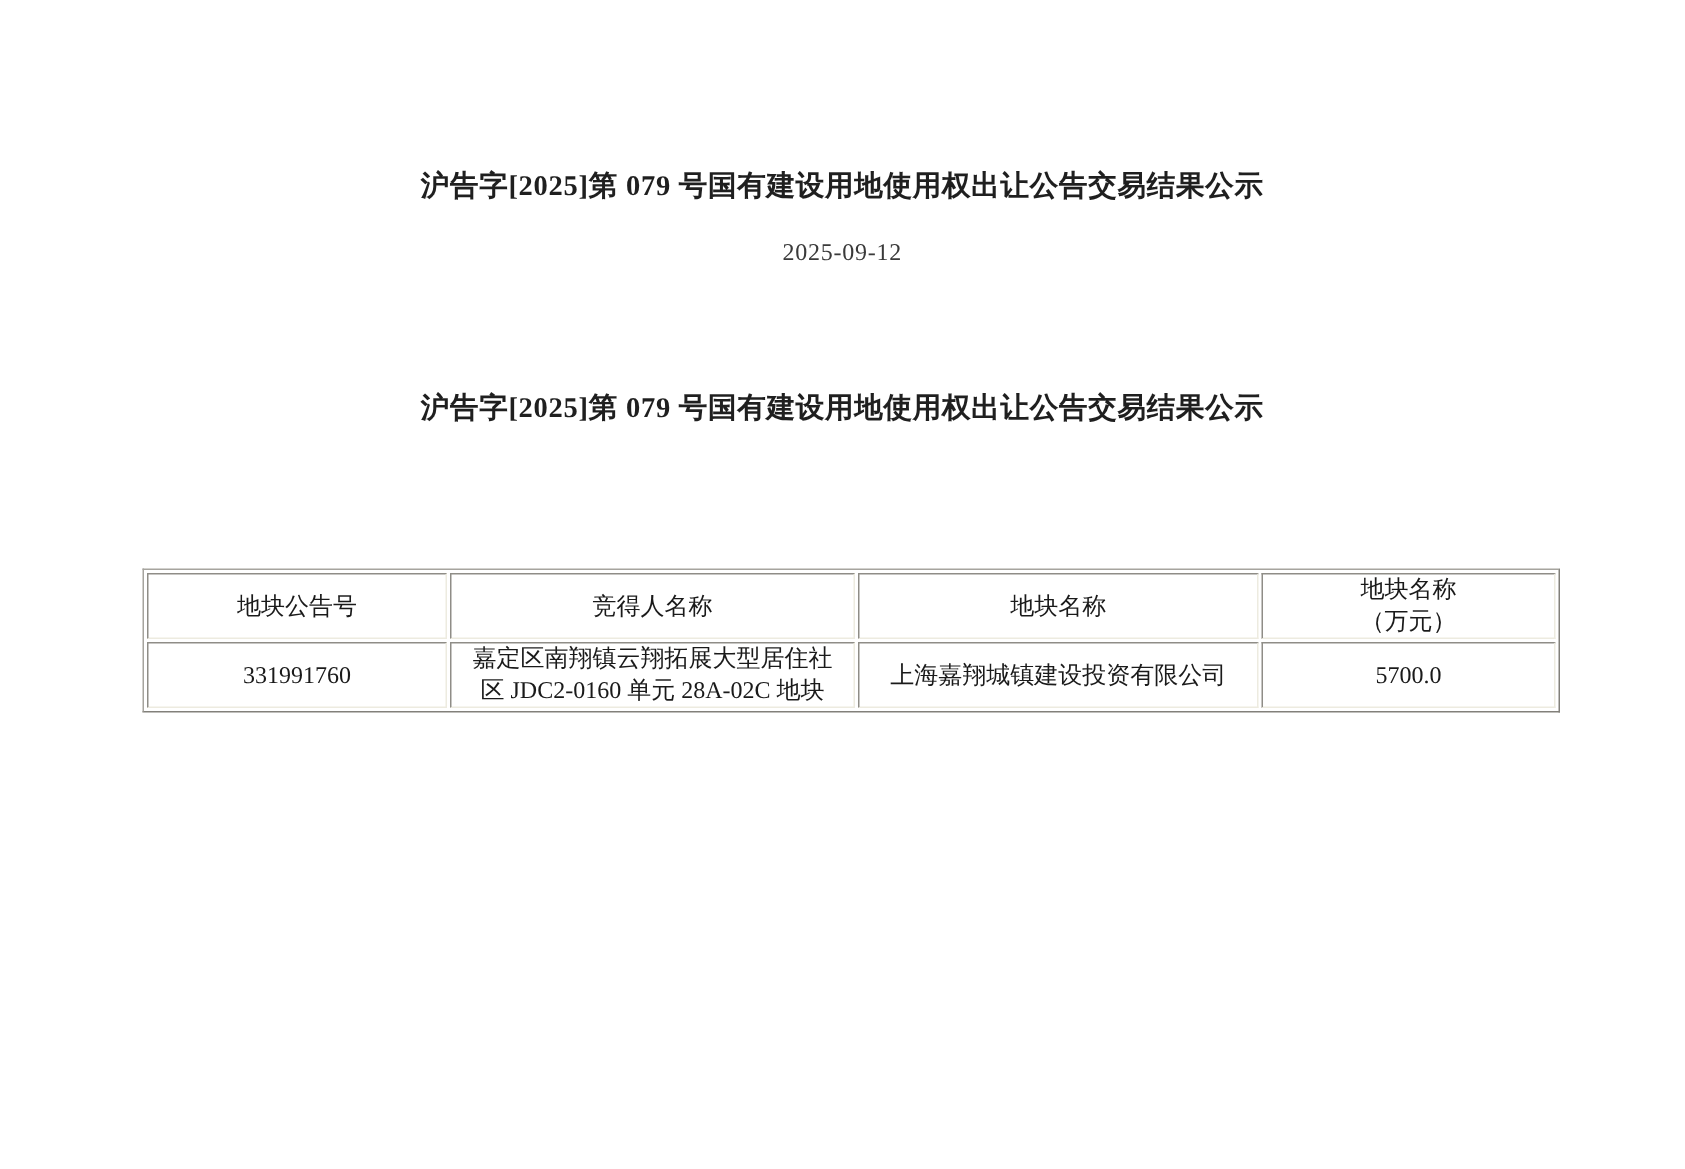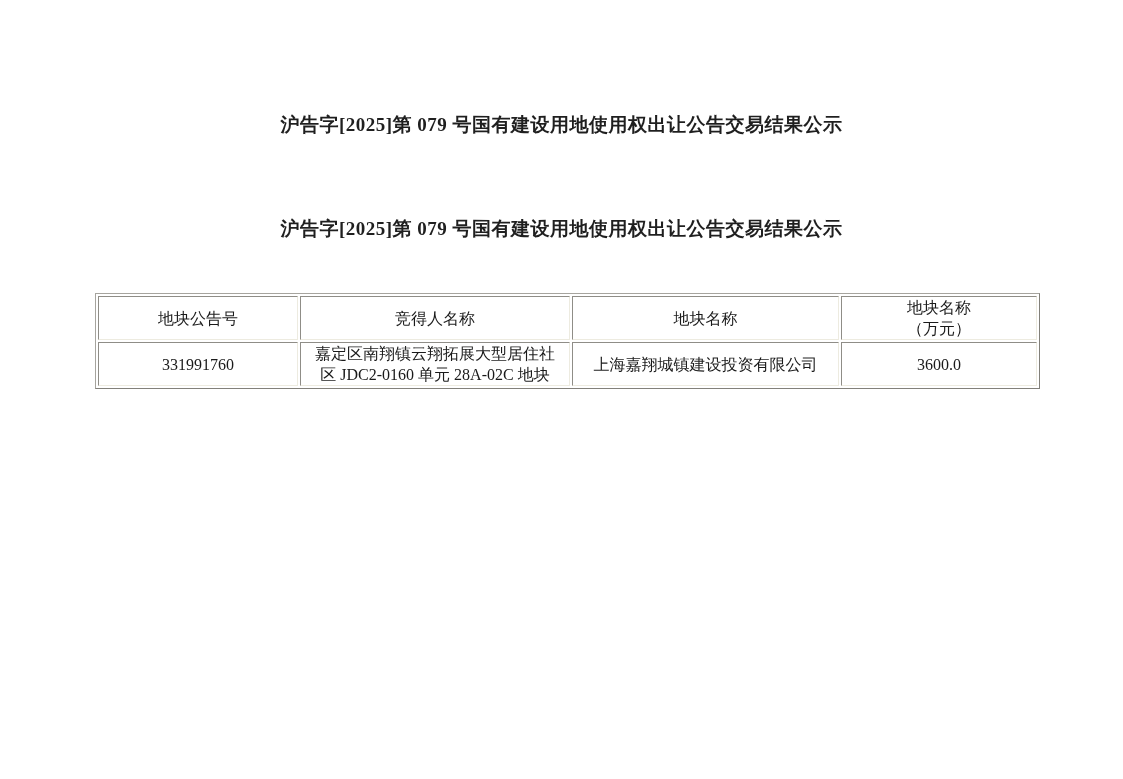--- a/index.html
+++ b/index.html
@@ -39,21 +39,21 @@
   .section-heading {
     margin: 79px 0 0 0;
     font-size: 19px;
     line-height: 25px;
     font-weight: bold;
     text-align: center;
     color: #1f1f1f;
     letter-spacing: 0.5px;
   }
   table.results {
-    margin-top: 52px;
+    margin-top: 94px;
     width: 933px;
     table-layout: fixed;
     border-collapse: separate;
     border-spacing: 2px;
     background: #ffffff;
     
     border: 1px solid;
     border-color: #a6a49e #82807a #82807a #a6a49e;
   }
   table.results th,
@@ -77,20 +77,21 @@
   col.c3 { width: 267px; }
   col.c4 { width: 196px; }
 </style>
 </head>
 <body>
 
 <div class="page">
 
   <h1 class="doc-title">沪告字[2025]第 079 号国有建设用地使用权出让公告交易结果公示</h1>
 
+  <div class="doc-date">2025-09-12</div>
 
   <h2 class="section-heading">沪告字[2025]第 079 号国有建设用地使用权出让公告交易结果公示</h2>
 
   <table class="results">
     <colgroup>
       <col class="c1">
         <col class="c2">
         <col class="c3">
         <col class="c4">
     </colgroup>
@@ -101,18 +102,18 @@
         <th>地块名称</th>
         <th>地块名称
 （万元）</th>
       </tr>
     </thead>
     <tbody>
       <tr>
         <td>331991760</td>
         <td>嘉定区南翔镇云翔拓展大型居住社区 JDC2-0160 单元 28A-02C 地块</td>
         <td>上海嘉翔城镇建设投资有限公司</td>
-        <td>3600.0</td>
+        <td>5700.0</td>
       </tr>
     </tbody>
   </table>
 
 </div>
 
 </body></html>

